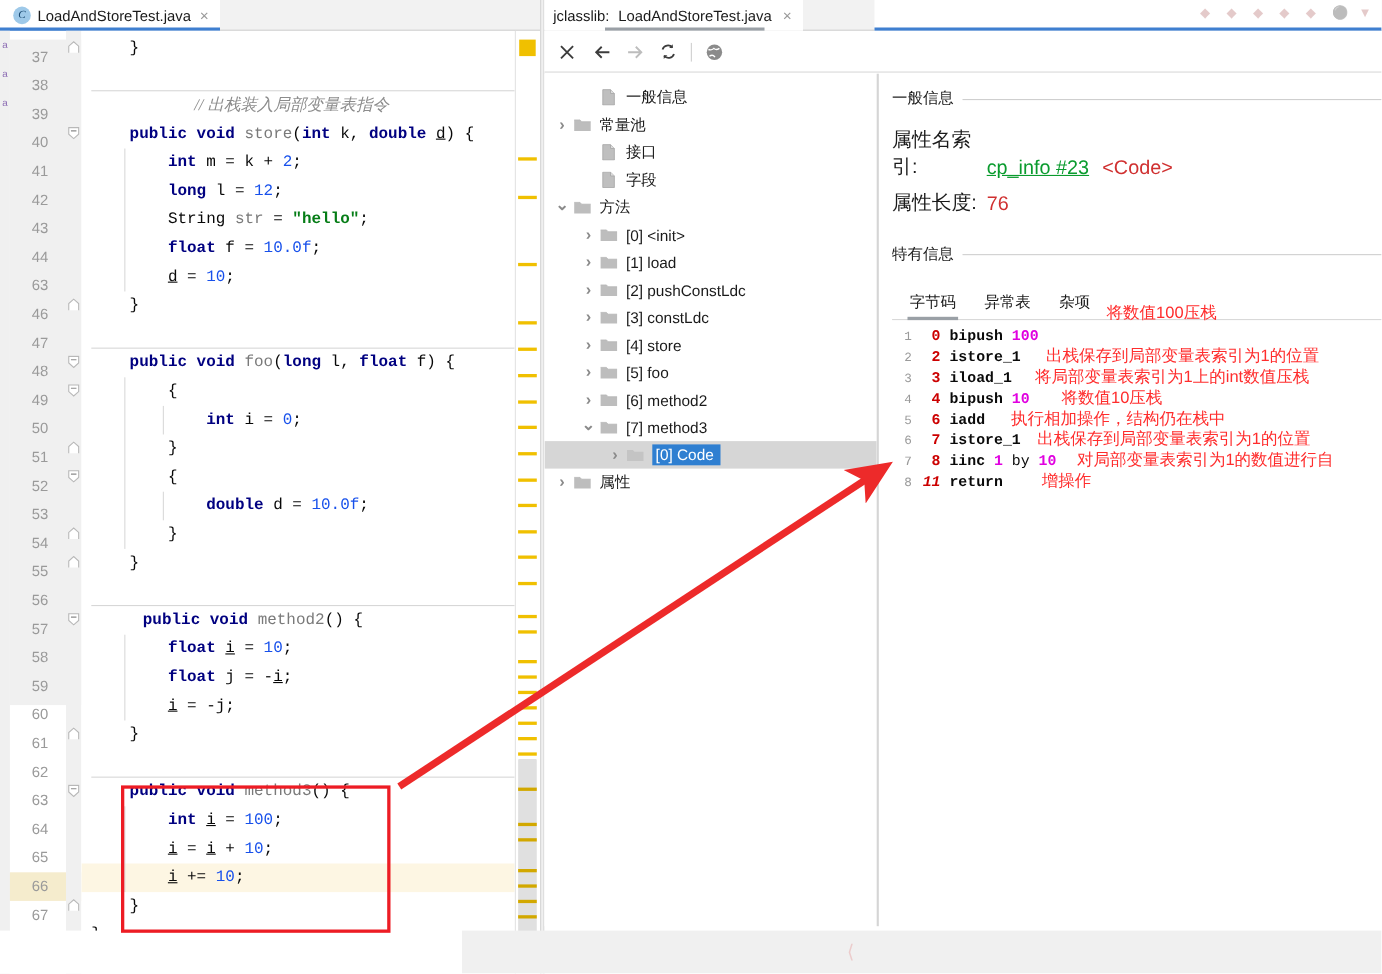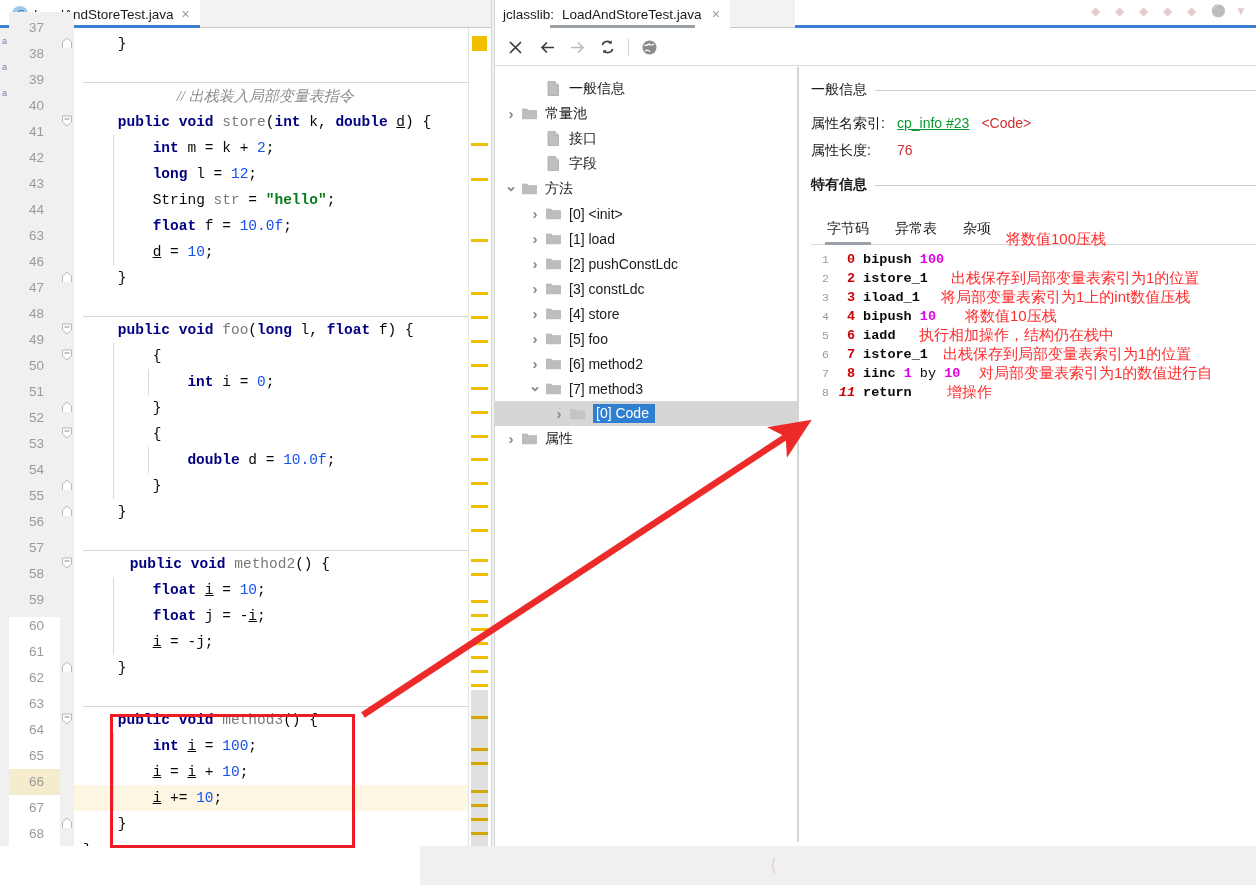--- a/index.html
+++ b/index.html
@@ -52,21 +52,21 @@
     background: #f0f0f0; border-right: 0px;
   }
   #anno-strip .a-mark {
     position: absolute; left: 0px; width: 9px; height: 16px;
     font-size: 9px; color: #8e6fb5; line-height: 16px; text-align: center;
     font-family: "Liberation Sans", sans-serif;
   }
 
   
   #gutter {
-    position: absolute; left: 9px; top: 12px; width: 65px; height: 605px;
+    position: absolute; left: 9px; top: 36px; width: 65px; height: 605px;
     background: #f0f0f0;
   }
   #gutter .ln {
     position: absolute; right: 30px;
     font-family: "Liberation Sans", sans-serif;
     font-size: 13.5px; color: #9a9a9a;
     line-height: 26px; height: 26px;
   }
   #fold-strip {
     position: absolute; left: 60px; top: 28px; width: 14px; height: 857px;
@@ -203,21 +203,21 @@
   
   #jc-detail {
     position: absolute; left: 304px; top: 67px; width: 457px; height: 775px;
     background: #ffffff; padding: 14px 0 0 12px;
   }
   .sect-head {
     display: flex; align-items: center; gap: 8px;
     font-size: 14px; color: #1a1a1a; margin-bottom: 16px;
   }
   .sect-head .rule { flex:1; height:1px; background:#cfcfcf; }
-  .kv-row { display:flex; align-items:flex-start; margin-bottom: 9px; font-size: 14px; }
+  .kv-row { display:flex; align-items:flex-end; margin-bottom: 9px; font-size: 18px; }
   .kv-key { width: 86px; color:#1a1a1a; }
   .kv-link { color:#0a9b2e; text-decoration: underline; margin-right: 12px; }
   .kv-red { color:#d03030; }
 
   #jc-tabs {
     display:flex; gap: 26px; padding-left: 16px; margin-top: 26px;
     font-size: 14px; border-bottom: 1px solid #d9d9d9;
   }
   #jc-tabs .jtab { padding-bottom: 6px; position: relative; color:#1a1a1a; }
   #jc-tabs .jtab.active::after {
@@ -670,21 +670,21 @@
         <span class="kv-key">属性名索引:</span>
         <span class="kv-link">cp_info #23</span>
         <span class="kv-red">&lt;Code&gt;</span>
       </div>
 
       <div class="kv-row">
         <span class="kv-key">属性长度:</span>
         <span class="kv-red">76</span>
       </div>
 
-      <div class="sect-head" style="margin-top:16px;font-weight:bold;">
+      <div class="sect-head" style="margin-top:26px;">
         <span>特有信息</span>
         <span class="rule"></span>
       </div>
 
       <div id="jc-tabs">
           <span class="jtab active">字节码</span>
           <span class="jtab">异常表</span>
           <span class="jtab">杂项</span>
         </div>
 

